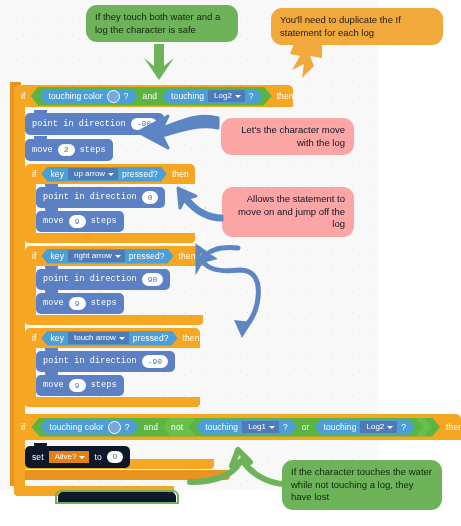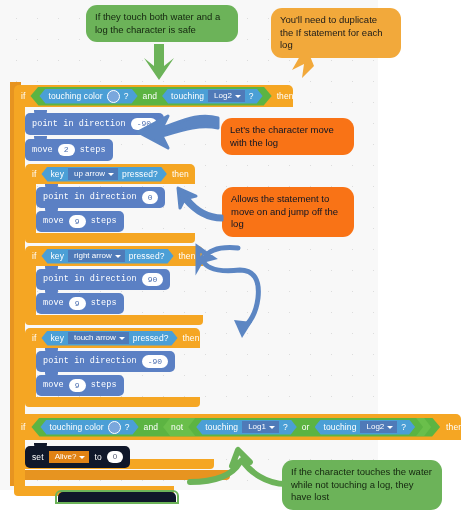--- a/index.html
+++ b/index.html
@@ -87,21 +87,21 @@
     background:#7aa7dd; border:1.5px solid #ffffff; display:inline-block;
   }
 
   
   .callout {
     position:absolute; border-radius:11px; padding:6px 9px;
     font-size:9.5px; line-height:1.32; color:#1a1a1a;
   }
   .callout.green  { background:#6cb359; color:#14260f; }
   .callout.orange { background:#f2a93b; color:#1a1a1a; }
-  .callout.blue   { background:#f97316; color:#0d1526; }
+  .callout.blue   { background:#fca5a5; color:#0d1526;text-align:right; }
 
   svg.deco { position:absolute; overflow:visible; }
 </style>
 </head>
 <body>
 
 <div id="canvas"></div>
 
 <div class="blk ctrl-d" style="left:10px; top:82px; width:11px; height:404px;"></div>
 <div class="blk ctrl-d" style="left:10px; top:470px; width:220px; height:10px; border-radius:0 0 4px 4px;"></div>
@@ -272,21 +272,21 @@
 <div class="blk var" style="left:58px; top:492px; width:118px; height:12px; border-radius:5px 5px 0 0;"></div>
 <div class="blk" style="left:55px; top:490px; width:124px; height:14px; border:2px solid #6cb359; border-radius:6px 6px 0 0;"></div>
 
 <div class="callout green" style="left:86px; top:5px; width:152px;">
   <span>If they touch both water and a log the character is safe</span>
 </div>
 <svg class="deco" style="left:140px; top:44px;" width="42" height="42" viewBox="0 0 42 42">
   <path d="M14 0 L14 22 L4 14 L19 36 L34 14 L24 22 L24 0 Z" fill="#6cb359"></path>
 </svg>
 
-<div class="callout orange" style="left:271px; top:8px; width:130px;">
+<div class="callout orange" style="left:271px; top:8px; width:172px;">
   <span>You'll need to duplicate the If statement for each log</span>
 </div>
 <svg class="deco" style="left:288px; top:44px;" width="40" height="42" viewBox="0 0 40 42">
   <path d="M6 0 L34 0 L34 14 L22 12 L26 22 L14 34 L16 20 L4 26 L12 12 L2 10 Z" fill="#f2a93b"></path>
 </svg>
 
 <div class="callout blue" style="left:221px; top:118px; width:133px;">
   <span>Let's the character move with the log</span>
 </div>
 <svg class="deco" style="left:128px; top:114px;" width="92" height="40" viewBox="0 0 92 40">

